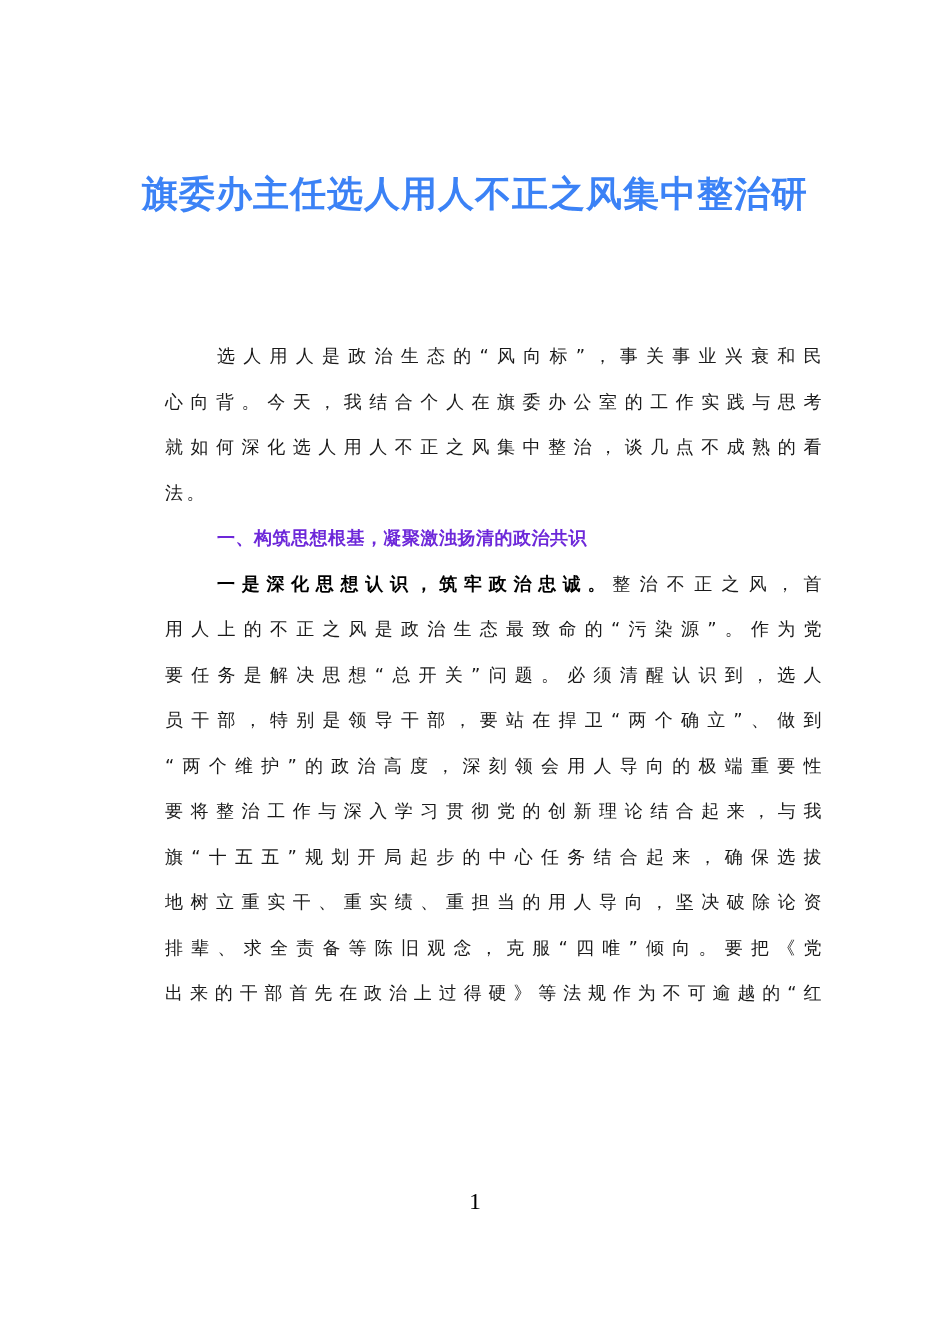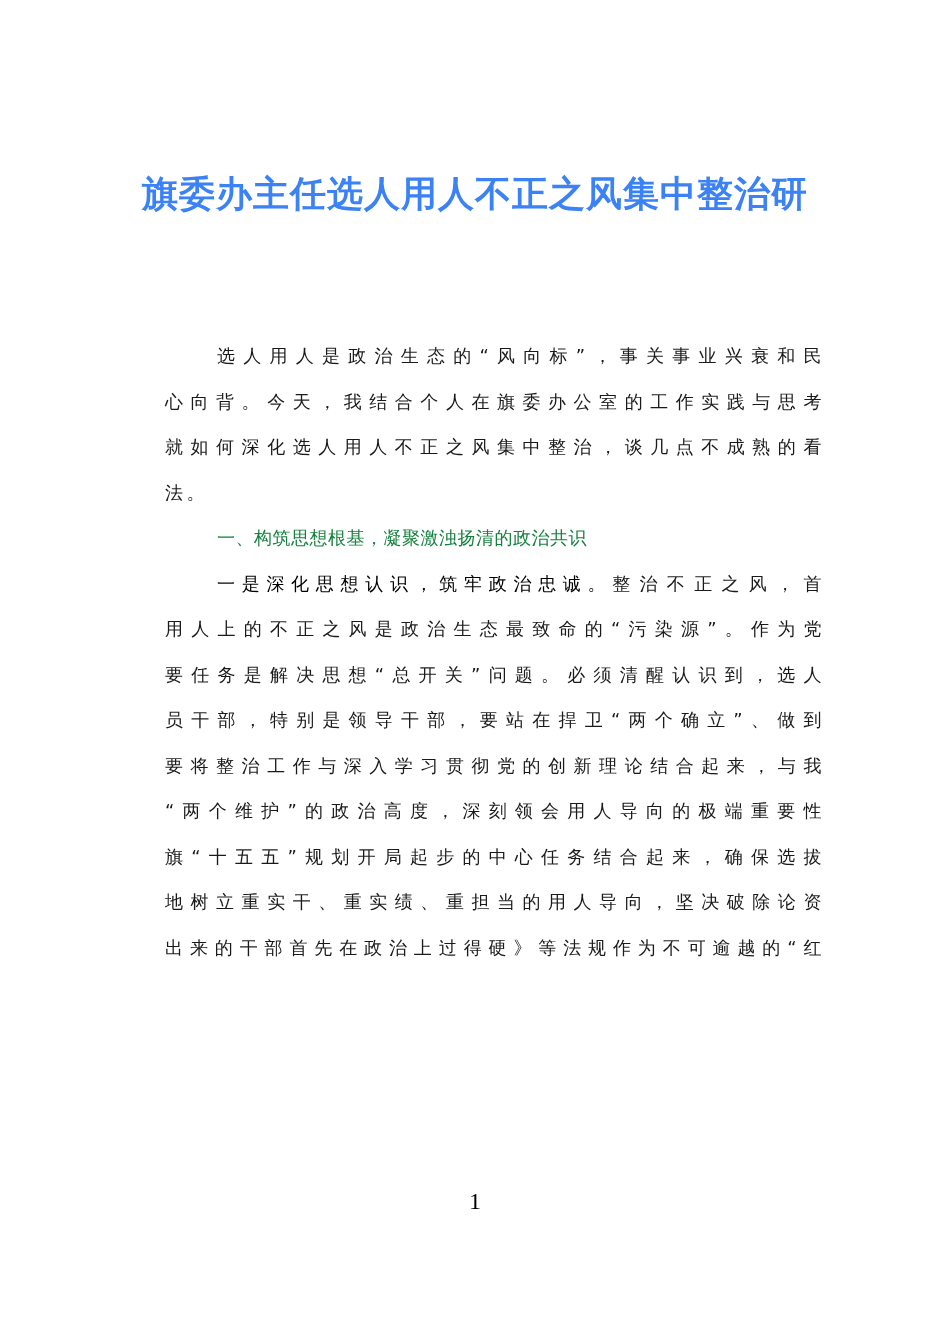--- a/index.html
+++ b/index.html
@@ -52,27 +52,27 @@
       text-align: justify;
       text-align-last: justify;
     }
     .line.last {
       text-align-last: left;
     }
     .indent {
       padding-left: 52px;
     }
     .heading {
-      font-weight: normal;
+      font-weight: bold;
       letter-spacing: 0.5px;
       text-align-last: left;
-      color: #15803d;
+      color: #6d28d9;
     }
     .lead {
-      font-weight: normal;
+      font-weight: bold;
       color: #000;
       letter-spacing: 1px;
     }
     .page-number {
       position: absolute;
       top: 1188px;
       left: 455px;
       width: 40px;
       text-align: center;
       font-size: 24px;
@@ -96,26 +96,27 @@
       <span class="line last">法。</span>
     </div>
 
     <span class="line indent heading">一、构筑思想根基，凝聚激浊扬清的政治共识</span>
 
     <div>
       <span class="line indent"><b class="lead">一是深化思想认识，筑牢政治忠诚。</b><span>整治不正之风，首</span></span>
       <span class="line">用人上的不正之风是政治生态最致命的“污染源”。作为党</span>
       <span class="line">要任务是解决思想“总开关”问题。必须清醒认识到，选人</span>
       <span class="line">员干部，特别是领导干部，要站在捍卫“两个确立”、做到</span>
+      <span class="line">“两个维护”的政治高度，深刻领会用人导向的极端重要性</span>
       <span class="line">要将整治工作与深入学习贯彻党的创新理论结合起来，与我</span>
-      <span class="line">“两个维护”的政治高度，深刻领会用人导向的极端重要性</span>
       <span class="line">旗“十五五”规划开局起步的中心任务结合起来，确保选拔</span>
     </div>
 
     <div>
       <span class="line">地树立重实干、重实绩、重担当的用人导向，坚决破除论资</span>
+      <span class="line">排辈、求全责备等陈旧观念，克服“四唯”倾向。要把《党</span>
       <span class="line">出来的干部首先在政治上过得硬》等法规作为不可逾越的“红</span>
     </div>
 
   </div>
 
   <div class="page-number">1</div>
 </div>
 
 </body></html>

